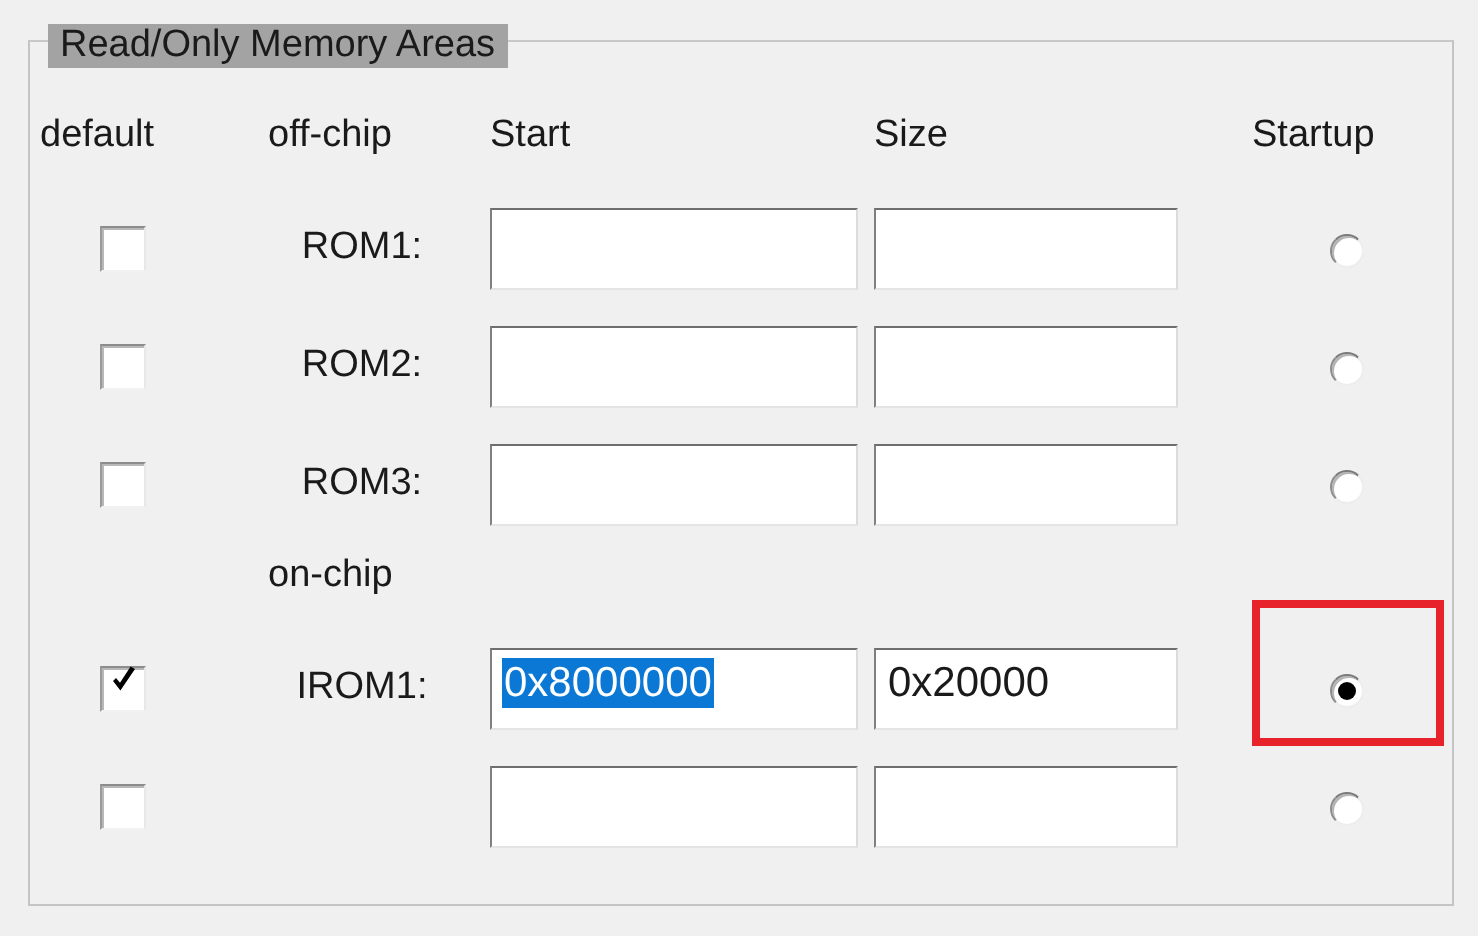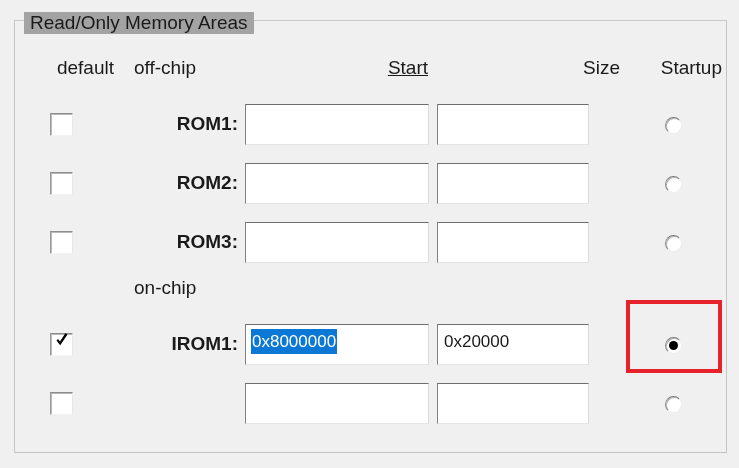--- a/index.html
+++ b/index.html
@@ -41,25 +41,25 @@
   }
 
   
   .col-header {
     position: absolute;
     font-size: 19px;
     line-height: 22px;
     color: #1a1a1a;
     top: 57px;
     white-space: nowrap;
-    text-align: right;
+    text-align: left;
   }
   #hdr-default  { left: 20px;  width: 94px; }
   #hdr-offchip  { left: 134px; width: 104px; text-align: left; }
-  #hdr-start    { left: 245px; width: 183px; text-decoration: underline; }
+  #hdr-start    { left: 245px; width: 183px; }
   #hdr-size     { left: 437px; width: 183px; }
   #hdr-startup  { left: 626px; width: 96px; }
 
   
   #onchip-label {
     position: absolute;
     left: 134px;
     width: 104px;
     top: 277px;
     text-align: left;
@@ -101,26 +101,25 @@
     height: 19px;
     display: block;
   }
 
   
   .row-label {
     position: absolute;
     left: 124px;
     width: 114px;
     top: 13px;
-    text-align: right;
-    font-size: 19px;
-    line-height: 22px;
-    color: #1a1a1a;
-    white-space: nowrap;
-    font-weight: bold;
+    text-align: center;
+    font-size: 19px;
+    line-height: 22px;
+    color: #1a1a1a;
+    white-space: nowrap;
   }
 
   
   .field {
     position: absolute;
     top: 4px;
     height: 41px;
     box-sizing: border-box;
     background: #ffffff;
     border: 1px solid #dfdfdf;
@@ -129,21 +128,21 @@
     border-right-color: #dcdcdc;
     border-bottom-color: #e4e4e4;
     overflow: hidden;
   }
   .field.start { left: 245px; width: 184px; }
   .field.size  { left: 437px; width: 152px; }
   .field .val {
     position: absolute;
     left: 5px;
     top: 4px;
-    font-size: 17px;
+    font-size: 21px;
     line-height: 25px;
     color: #1a1a1a;
     white-space: nowrap;
     padding: 0 1px;
   }
   .field .val.selected {
     background: #0a78d4;
     color: #ffffff;
   }
 

